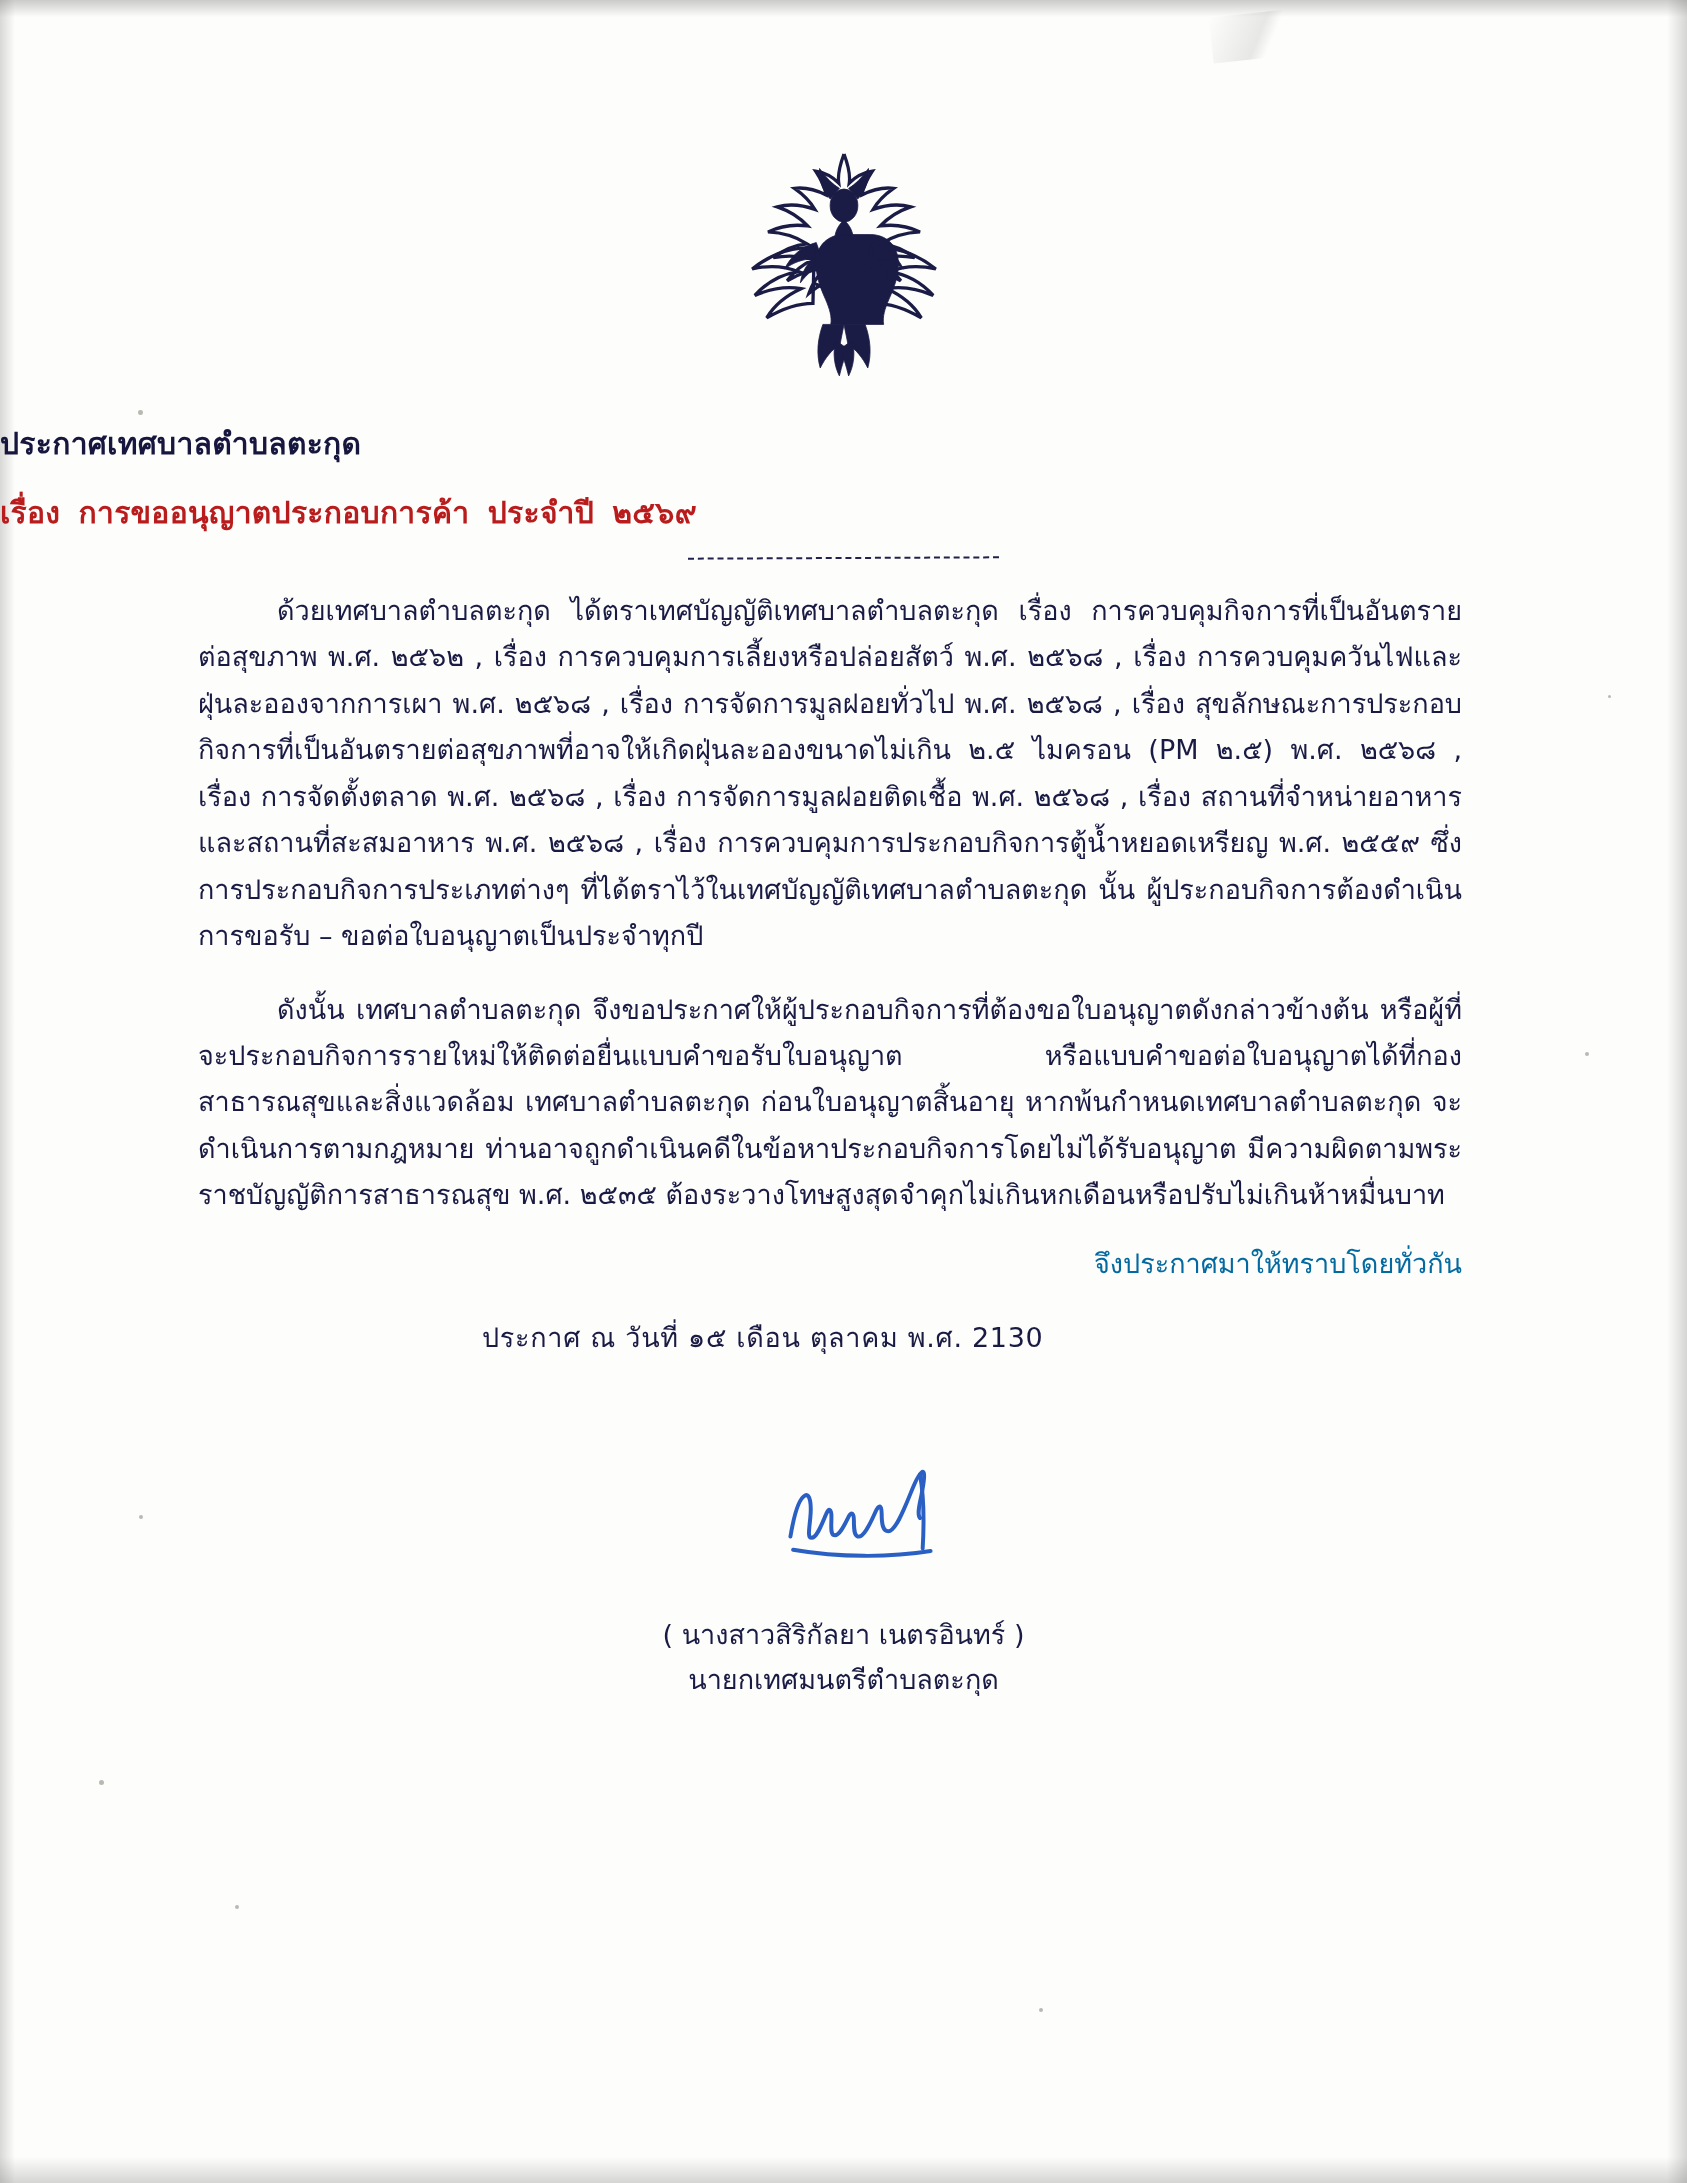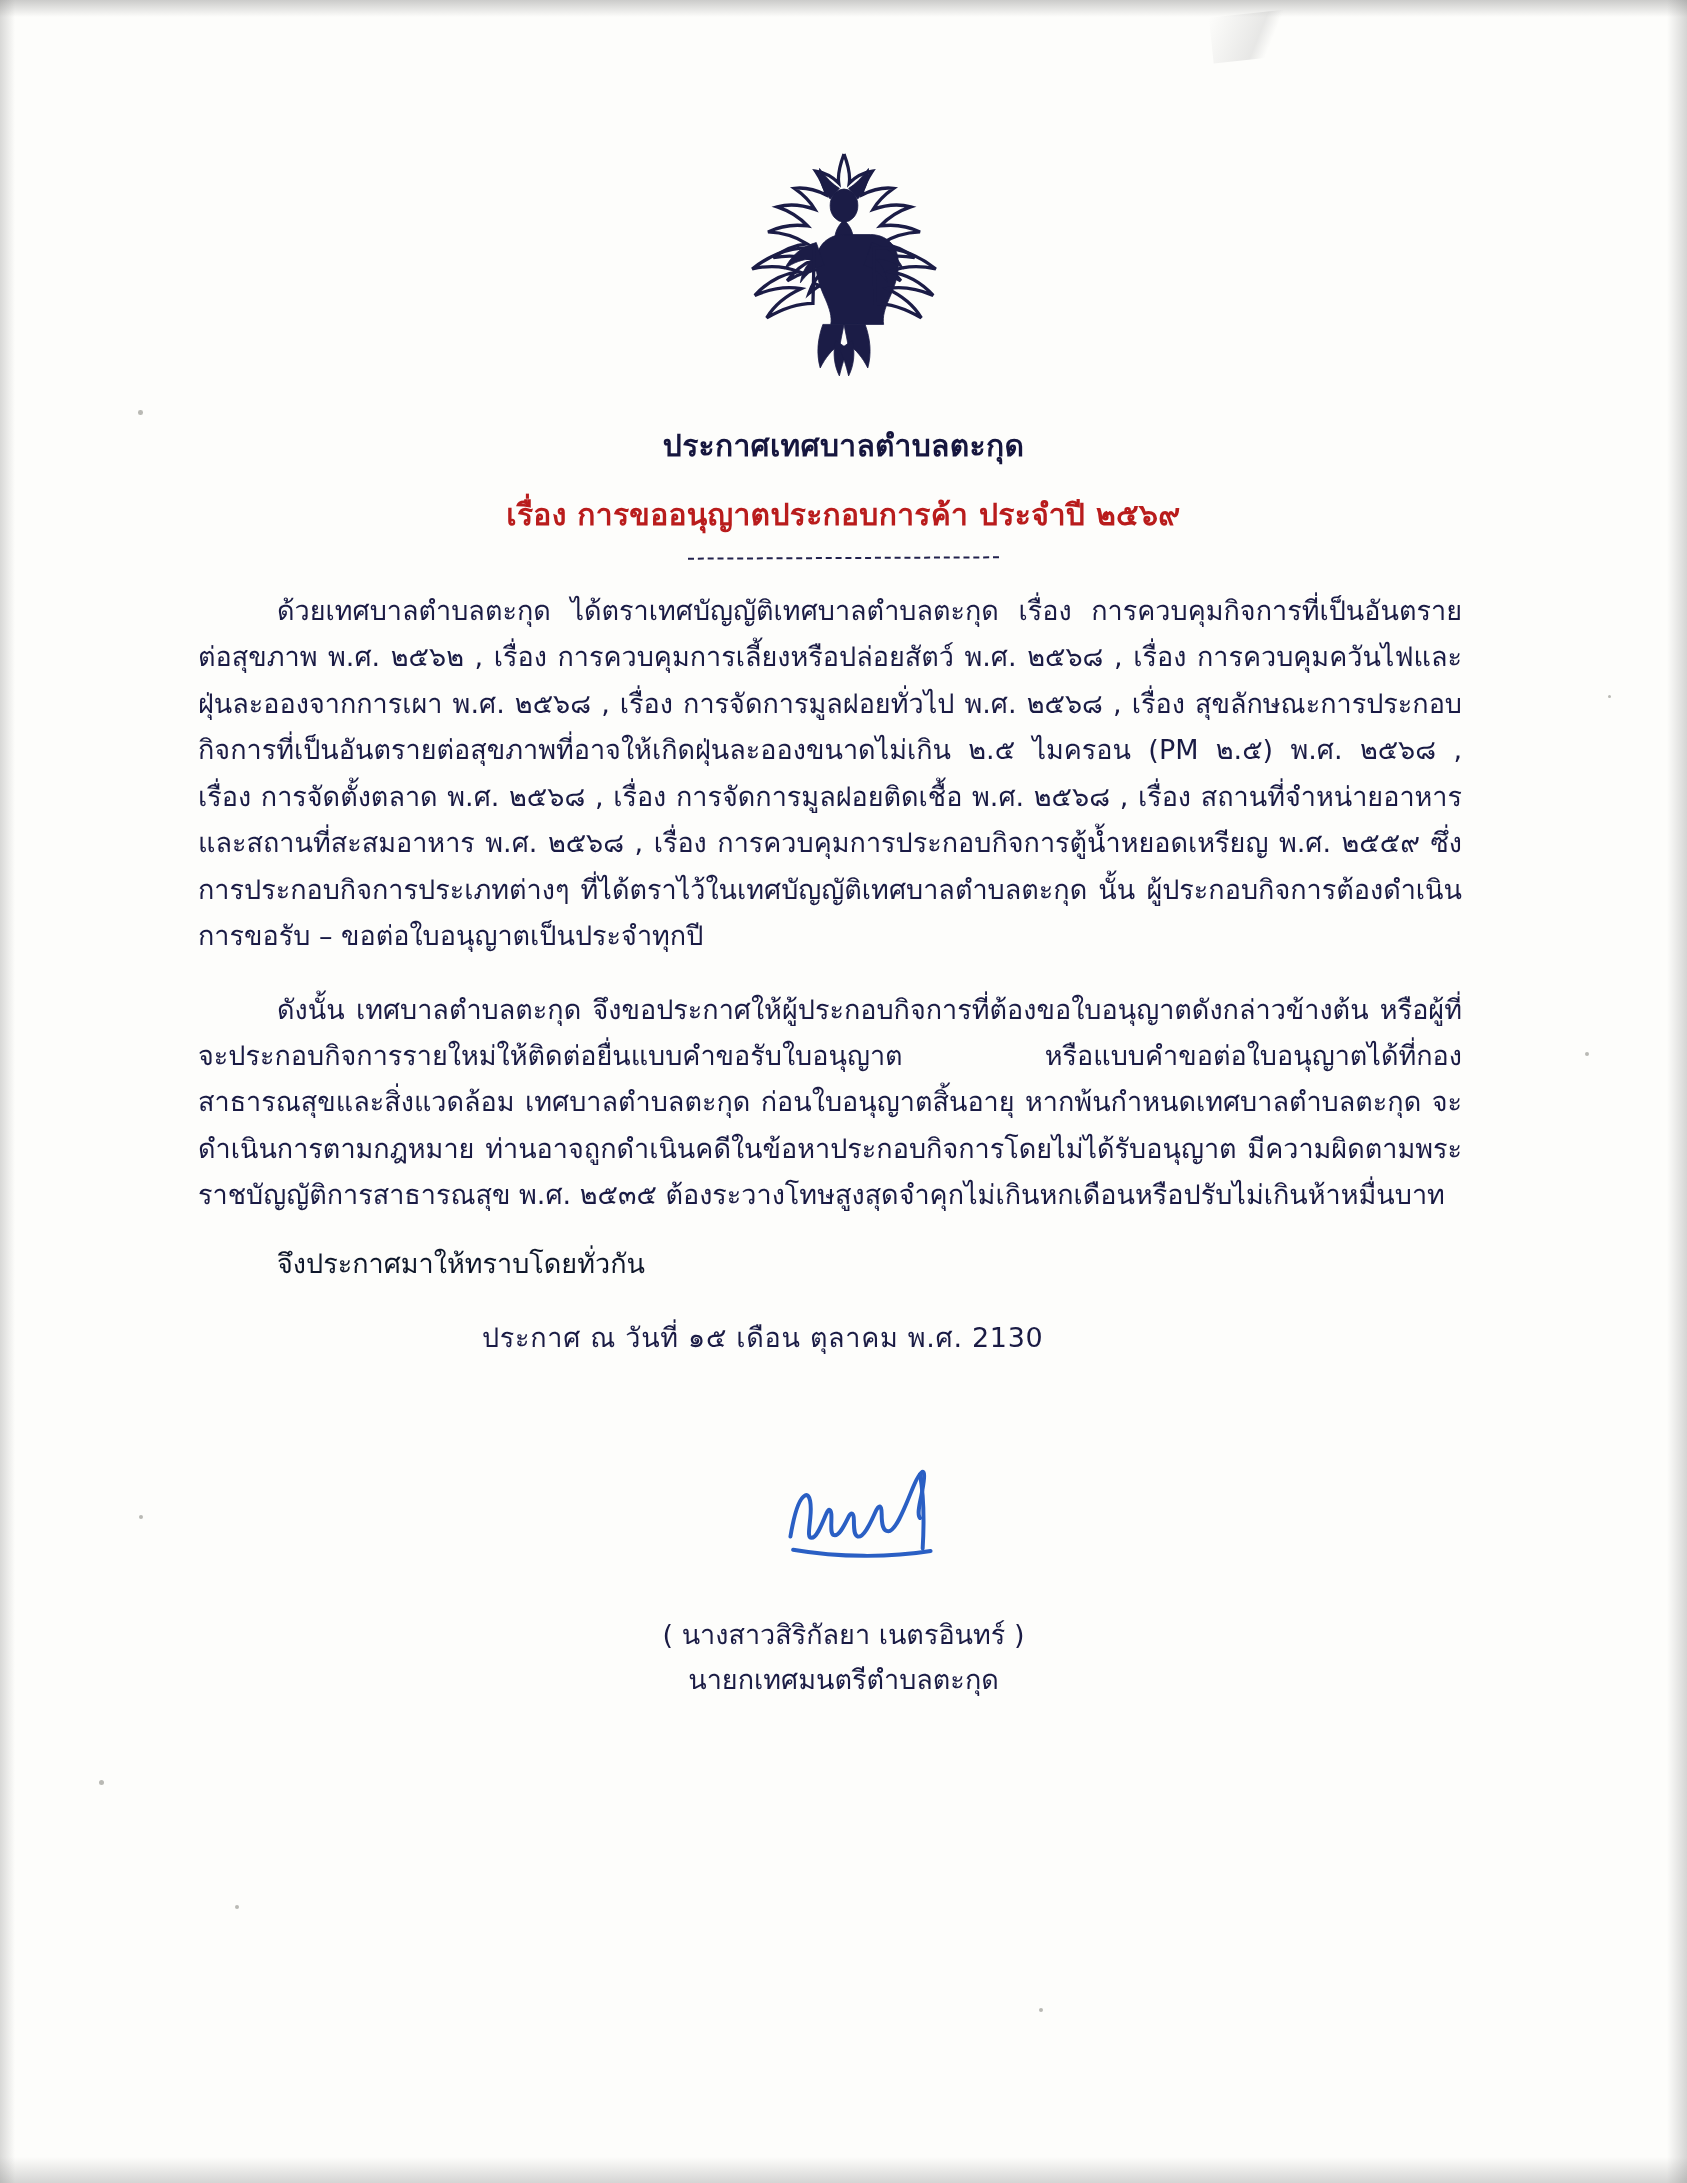--- a/index.html
+++ b/index.html
@@ -71,22 +71,23 @@
     width: 218px;
     height: 238px;
   }
 
   
   .title-block {
     position: absolute;
     top: 423px;
     left: 0;
     width: 100%;
-    text-align: center;
+    text-align: left;
     line-height: 1.55;
+    font-family: Liberation Mono, monospace;
   }
   .doc-title {
     font-size: 30px;
     font-weight: 700;
     letter-spacing: 0.3px;
     color: #16163e;
   }
   .doc-subtitle {
     font-size: 30px;
     font-weight: 700;
@@ -117,22 +118,23 @@
     color: #1a1b44;
     margin-bottom: 22.5px;
   }
   .para .indent {
     display: inline-block;
     width: 79px;
   }
   .closing {
     font-size: 27px;
     line-height: 1.72;
-    color: #0f172a;
+    color: #0369a1;
     padding-left: 79px;
+    text-align: right;
   }
   .date-line {
     font-size: 27px;
     color: #1a1b44;
     margin-top: 28px;
     padding-left: 284px;
     letter-spacing: 0.7px;
   }
 
   

